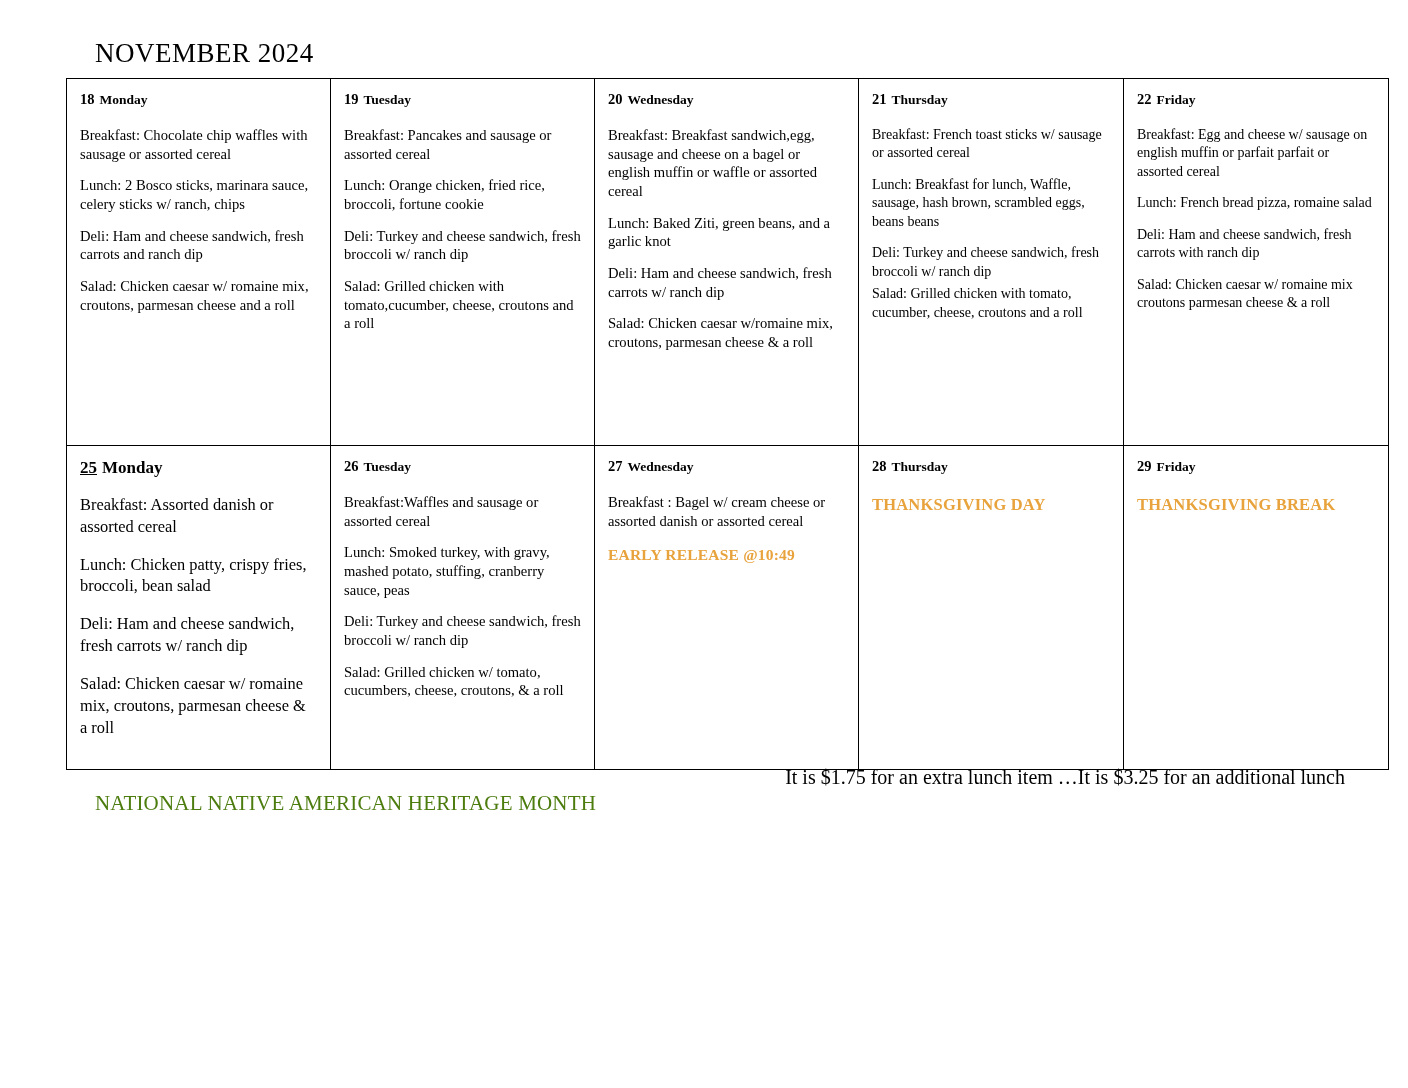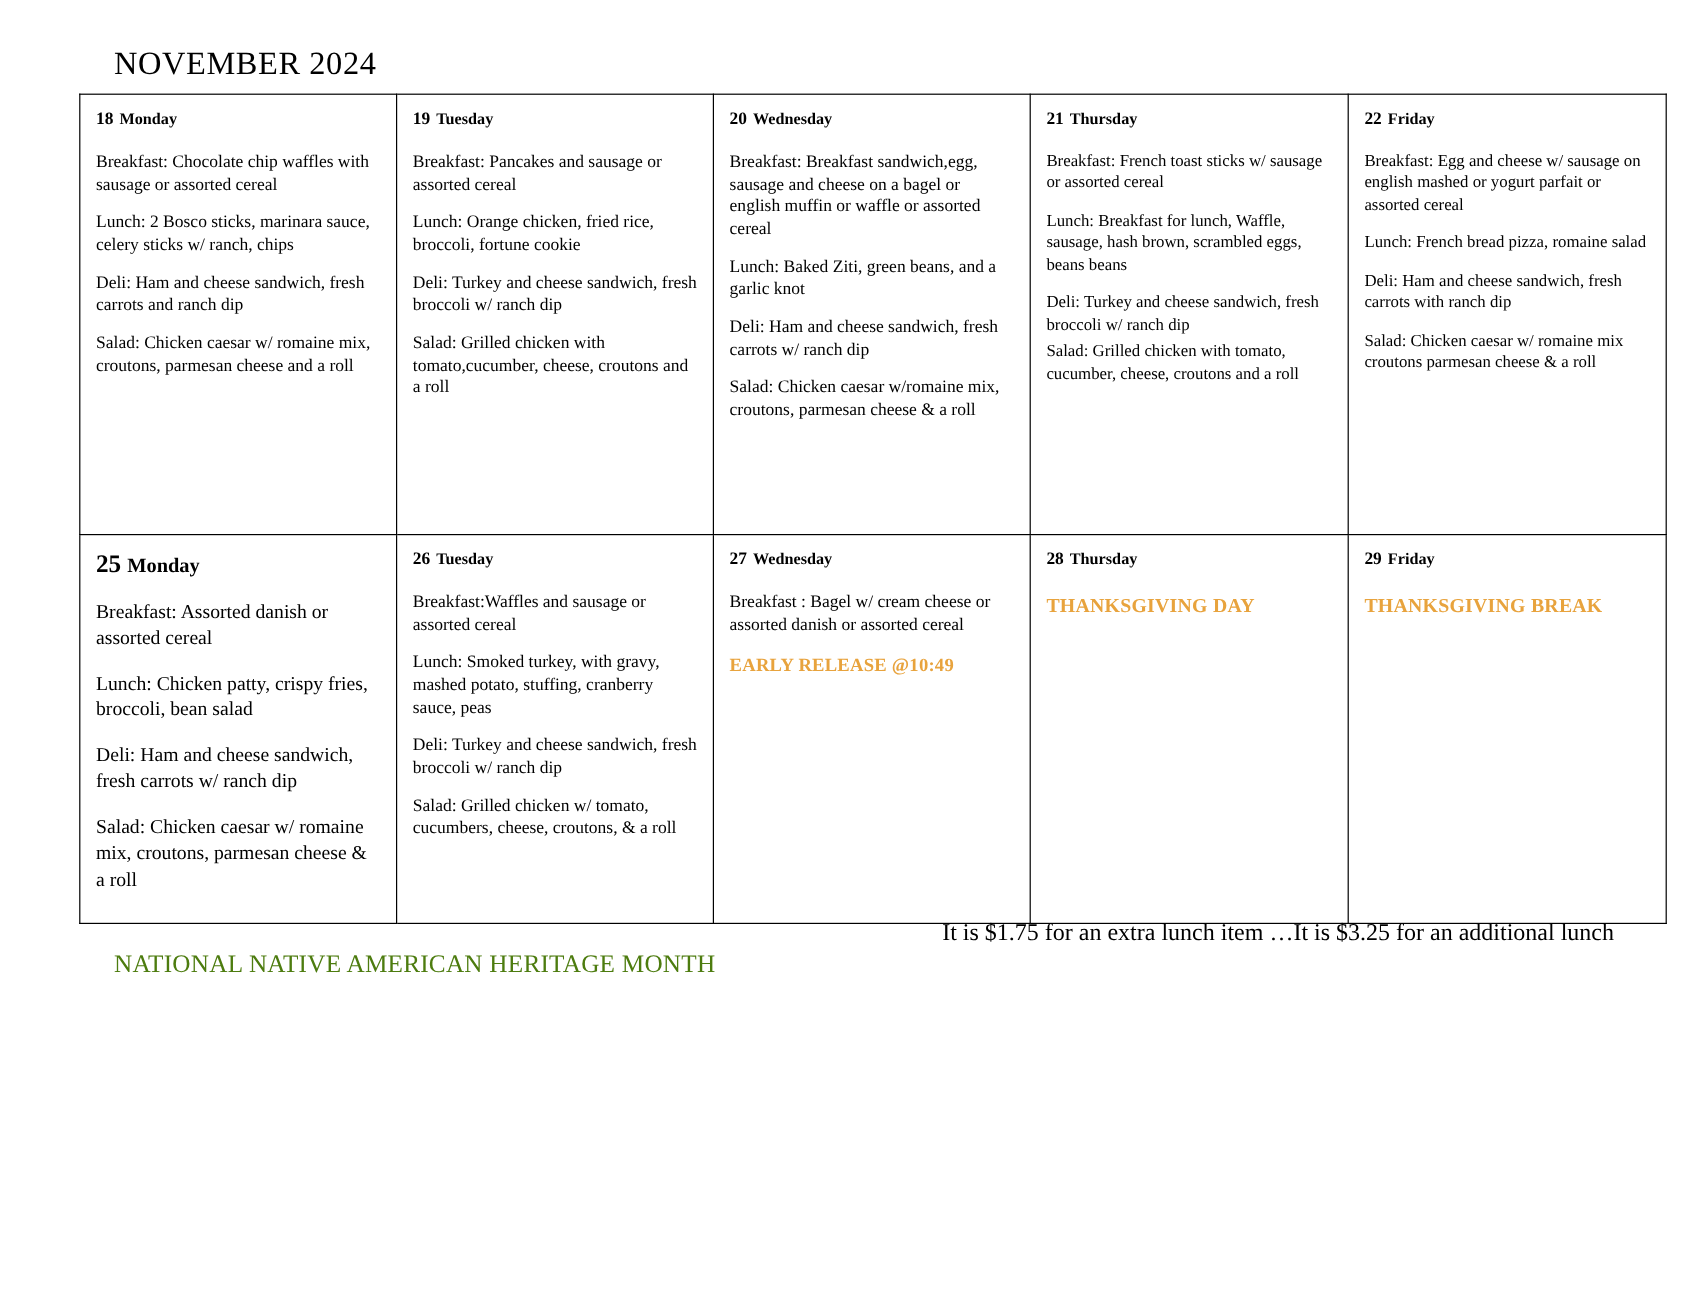--- a/index.html
+++ b/index.html
@@ -54,21 +54,21 @@
   .daynum {
     font-family: "Liberation Serif", serif;
     font-weight: bold;
     font-size: 13.5px;
     margin-bottom: 2px;
     white-space: nowrap;
   }
   .daynum .num {
     font-size: 14.5px;
   }
-  .daynum.big .num { font-size: 21px; }
+  .daynum.big .num { font-size: 17px; text-decoration: underline; }
   .daynum.big .dow { font-size: 17px; }
   .dow { margin-left: 5px; }
   .meal {
     font-family: "Liberation Serif", serif;
     font-size: 14.6px;
     line-height: 1.28;
     margin: 13px 0 0 0;
   }
   .meal.first { margin-top: 18px; }
   .big-text .meal { font-size: 16.4px; line-height: 1.33; margin-top: 16px; }
@@ -164,21 +164,21 @@
             <div class="meal">Deli: Turkey and cheese sandwich, fresh broccoli w/ ranch dip</div>
             <div class="meal" style="margin-top:4px">Salad: Grilled chicken with tomato, cucumber, cheese, croutons and a roll</div>
           </div>
         </td>
 
         <td style="width:256px" class="mid-text">
           <div class="cell-inner">
             <div class="daynum">
               <span class="num">22</span><span class="dow">Friday</span>
             </div>
-            <div class="meal first">Breakfast: Egg and cheese w/ sausage on english mashed or yogurt parfait or assorted cereal</div>
+            <div class="meal first">Breakfast: Egg and cheese w/ sausage on english muffin or parfait parfait or assorted cereal</div>
             <div class="meal">Lunch: French bread pizza, romaine salad</div>
             <div class="meal">Deli: Ham and cheese sandwich, fresh carrots with ranch dip</div>
             <div class="meal">Salad: Chicken caesar w/ romaine mix croutons parmesan cheese &amp; a roll</div>
           </div>
         </td>
       </tr>
 
       <tr class="row2">
 
         <td class="big-text">

